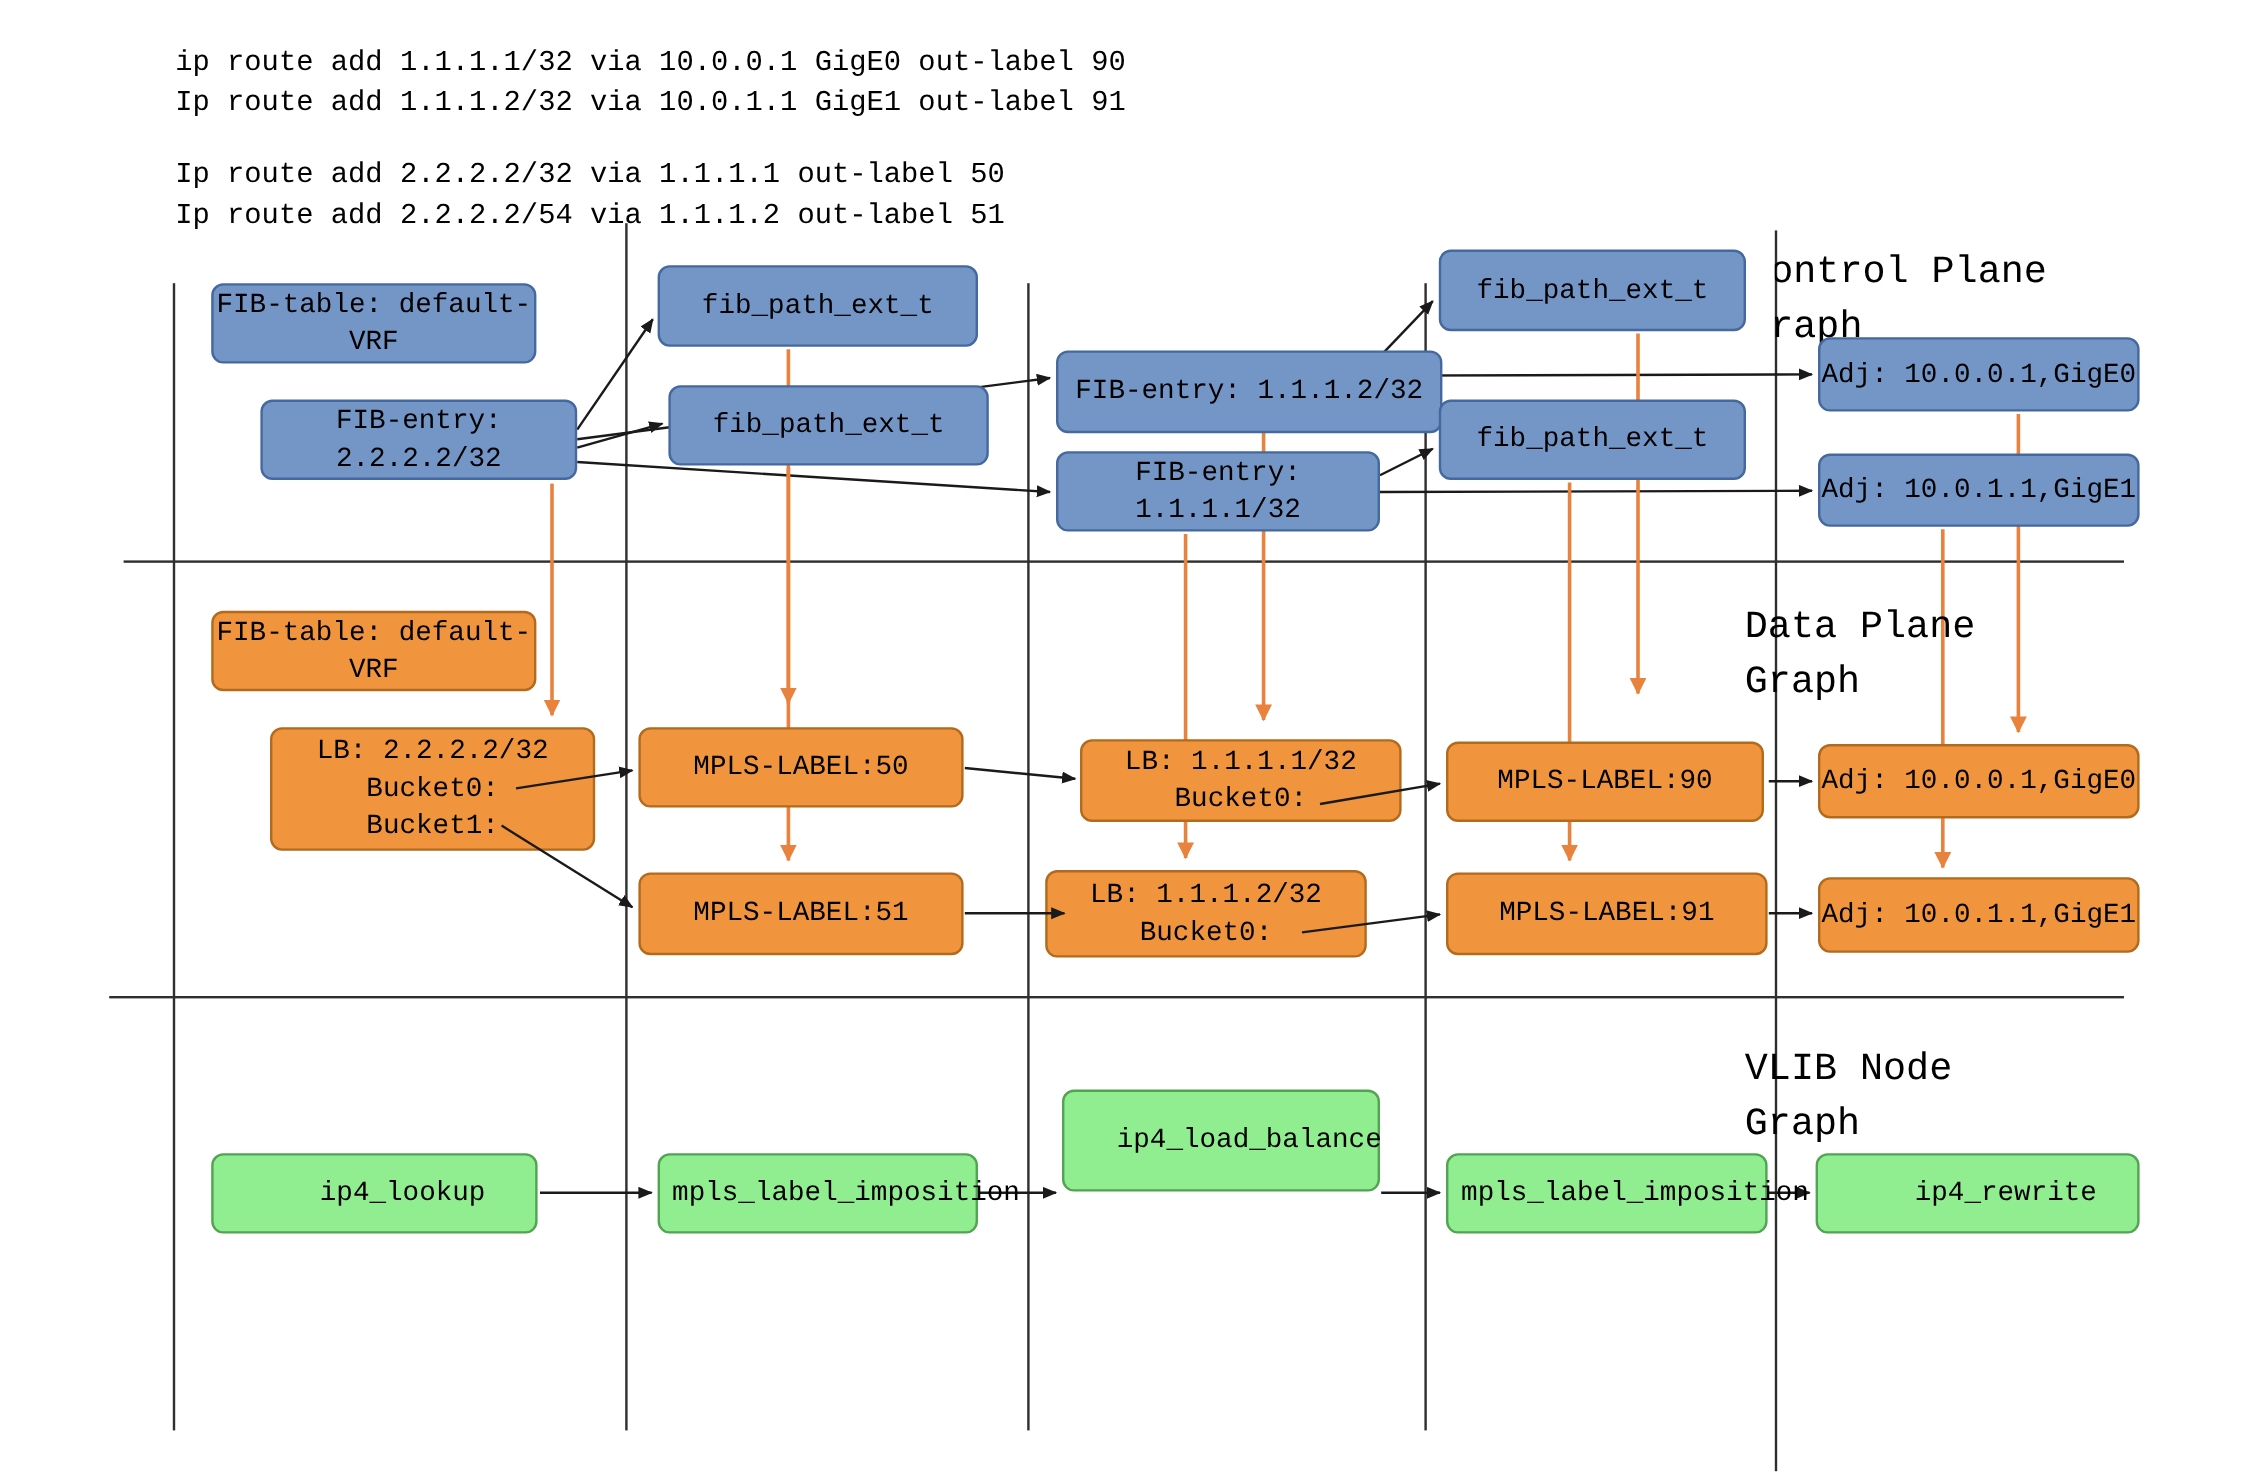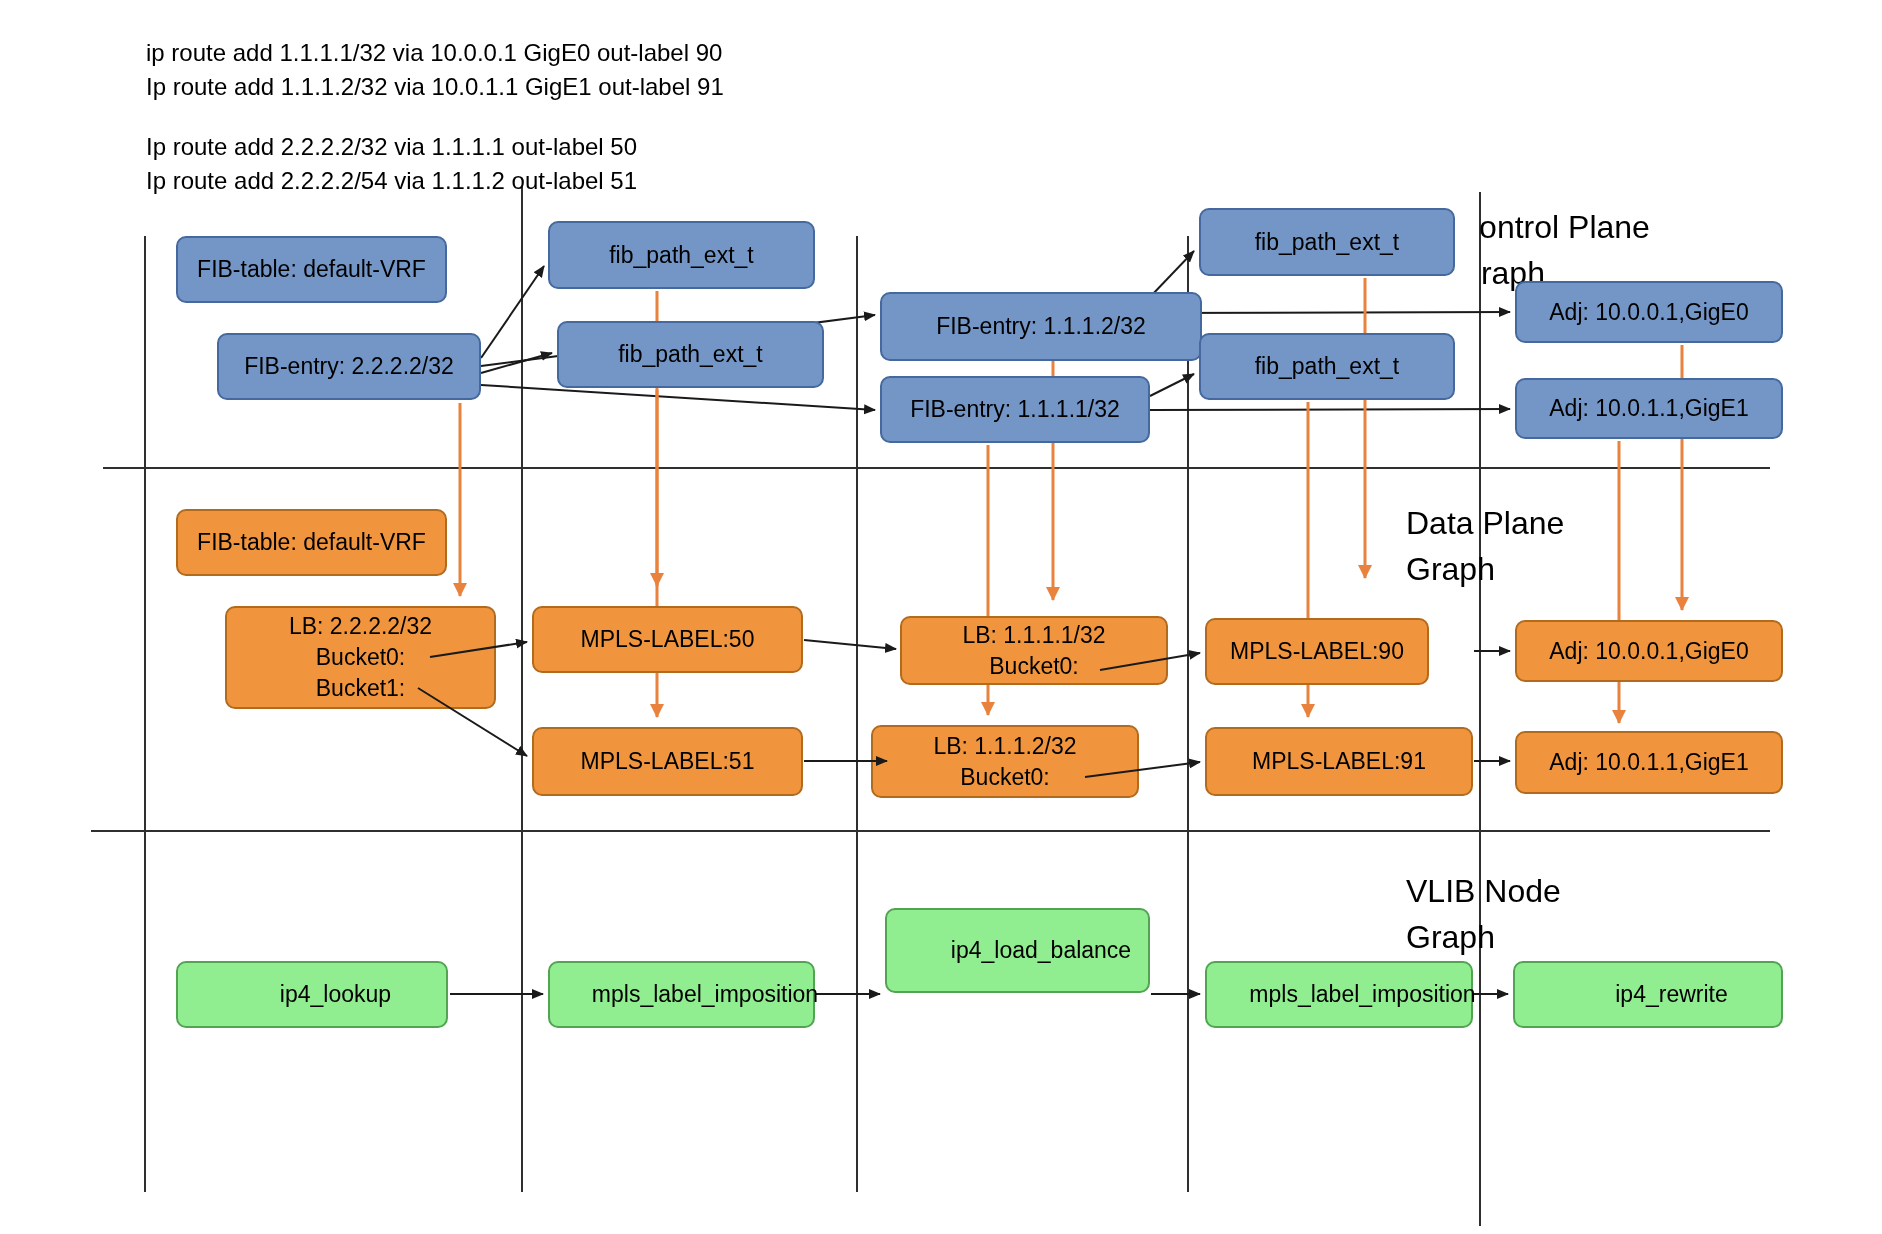--- a/index.html
+++ b/index.html
@@ -1,36 +1,36 @@
 <!DOCTYPE html>
 <html style="--background: #ffffff; --text: #000000; --rule-line: #2f2f2f; --control-plane-fill: #7396c6; --control-plane-border: #45689e; --data-plane-fill: #f0953d; --data-plane-border: #b26a1c; --vlib-fill: #90ee90; --vlib-border: #52a352; --arrow-black: #1a1a1a; --arrow-orange: #e8823c;"><head>
 <meta charset="utf-8">
 <style>
   html,body{margin:0;padding:0;background:var(--background,#ffffff);}
   .canvas{position:relative;width:1882px;height:1234px;overflow:hidden;
-          font-family:Liberation Sans, sans-serif;color:var(--text,#000);
+          font-family:Liberation Mono, monospace;color:var(--text,#000);
           background:var(--background,#fff);}
   .rule{position:absolute;background:var(--rule-line,#2f2f2f);z-index:1;}
   svg.layer{position:absolute;left:0;top:0;pointer-events:none;}
   svg.under{z-index:1;}
   svg.over{z-index:3;}
   line.bk{stroke:var(--arrow-black,#1a1a1a);stroke-width:2;}
   line.og{stroke:var(--arrow-orange,#e8823c);stroke-width:3;}
   .mkb{fill:var(--arrow-black,#1a1a1a);}
   .mko{fill:var(--arrow-orange,#e8823c);}
   .node{position:absolute;box-sizing:border-box;border-radius:10px;z-index:2;
         display:flex;flex-direction:column;align-items:center;justify-content:center;
         text-align:center;font-size:23px;line-height:31px;}
   .node span{display:block;}
   .node.blue{background:var(--control-plane-fill,#7396c6);border:2px solid var(--control-plane-border,#45689e);}
   .node.orange{background:var(--data-plane-fill,#f0953d);border:2px solid var(--data-plane-border,#b26a1c);}
   .node.green{background:var(--vlib-fill,#90ee90);border:2px solid var(--vlib-border,#52a352);padding-left:47px;}
   .cmd{position:absolute;font-size:24px;line-height:34px;z-index:2;}
   .cmd span{display:block;}
-  .section-label{position:absolute;font-size:32px;line-height:46px;z-index:2;}
+  .section-label{position:absolute;font-size:32px;line-height:46px;z-index:2;margin-left:48px;}
   .section-label span{display:block;}
   .clip{position:absolute;overflow:hidden;z-index:2;}
   .clip .inner{margin-left:-23px;}
 </style>
 </head>
 <body>
 
 <div class="canvas">
 
   <div class="rule" style="left:144px;top:236px;width:2px;height:956px"></div>
@@ -146,21 +146,21 @@
     <span>MPLS-LABEL:51</span>
   </div>
   <div class="node orange" style="left:900px;top:616px;width:268px;height:69px">
     <span>LB: 1.1.1.1/32</span>
     <span>Bucket0:</span>
   </div>
   <div class="node orange" style="left:871px;top:725px;width:268px;height:73px">
     <span>LB: 1.1.1.2/32</span>
     <span>Bucket0:</span>
   </div>
-  <div class="node orange" style="left:1205px;top:618px;width:224px;height:67px">
+  <div class="node orange" style="left:1205px;top:618px;width:265px;height:67px">
     <span>MPLS-LABEL:90</span>
   </div>
   <div class="node orange" style="left:1205px;top:727px;width:268px;height:69px">
     <span>MPLS-LABEL:91</span>
   </div>
   <div class="node orange" style="left:1515px;top:620px;width:268px;height:62px">
     <span>Adj: 10.0.0.1,GigE0</span>
   </div>
   <div class="node orange" style="left:1515px;top:731px;width:268px;height:63px">
     <span>Adj: 10.0.1.1,GigE1</span>

